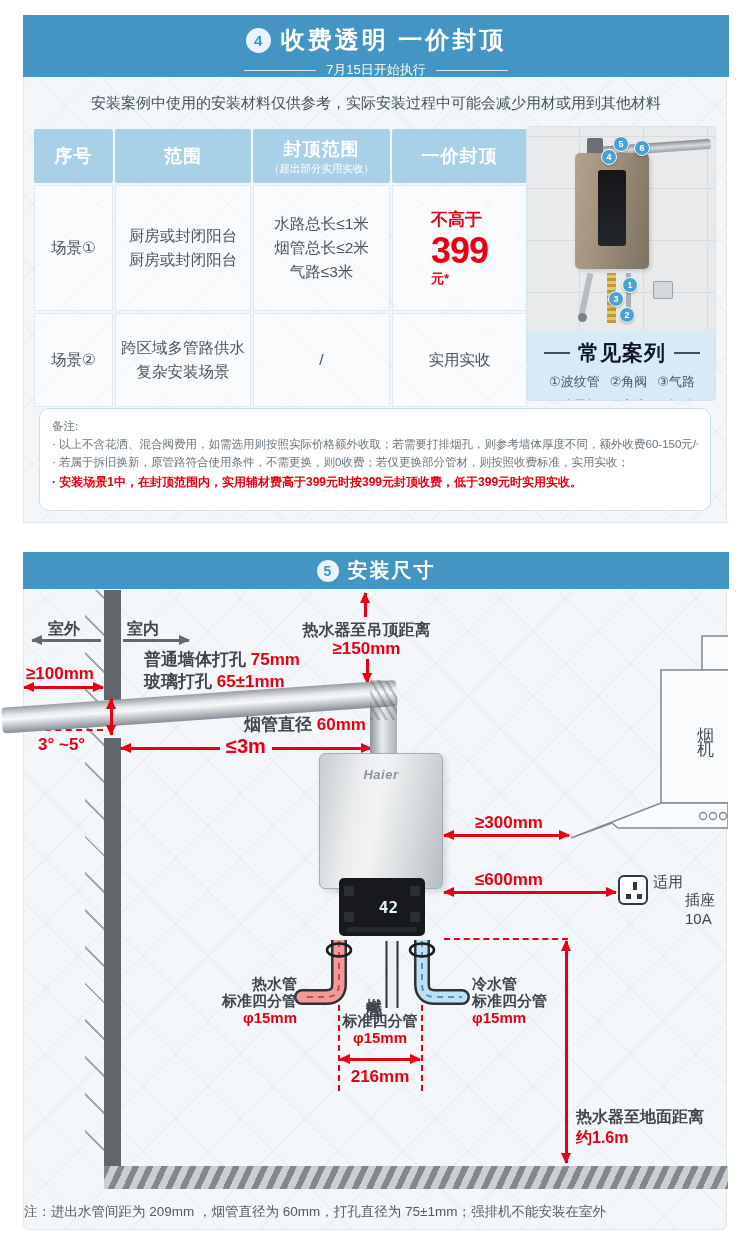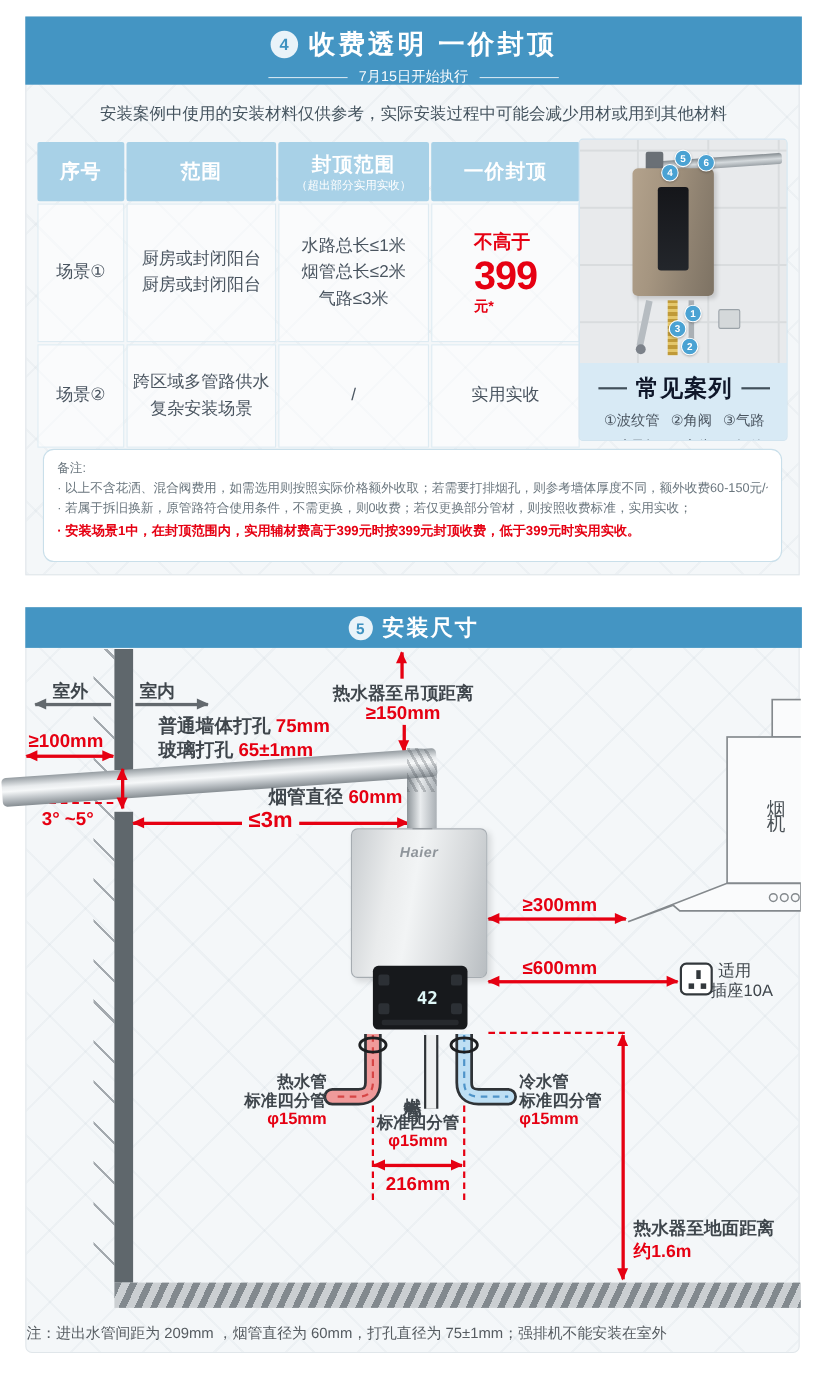--- a/index.html
+++ b/index.html
@@ -353,21 +353,21 @@
     <div class="harr hl hr" style="left:420px; top:281px; width:125px; z-index:2;"></div>
 
     <div class="abs red lbl17 center" style="left:430px; top:317px; width:110px; z-index:2;">≤600mm</div>
     <div class="harr hl hr" style="left:420px; top:338px; width:172px; z-index:2;"></div>
     <div class="socket-icon">
       <div class="s1"></div>
         <div class="s2"></div>
         <div class="s3"></div>
     </div>
     <div class="abs lbl15" style="left:629px; top:320px; color:#3F464C;">适用</div>
-    <div class="abs lbl15" style="left:622px; top:338px; color:#3F464C;">插座10A</div>
+    <div class="abs lbl15" style="left:661px; top:338px; color:#3F464C;">插座10A</div>
 
     <svg class="pipe-svg" width="290" height="155" viewBox="0 0 290 155">
       <path d="M135,1 V44 Q135,57 122,57 H98" fill="none" stroke="#2F3337" stroke-width="16" stroke-linecap="round"></path>
       <path d="M135,1 V44 Q135,57 122,57 H98" fill="none" stroke="#F09A9A" stroke-width="11" stroke-linecap="round"></path>
       <path d="M135,1 V44 Q135,57 122,57 H98" fill="none" stroke="#D64545" stroke-width="2" stroke-dasharray="6 5"></path>
       <path d="M218,1 V44 Q218,57 231,57 H258" fill="none" stroke="#2F3337" stroke-width="16" stroke-linecap="round"></path>
       <path d="M218,1 V44 Q218,57 231,57 H258" fill="none" stroke="#BEDFF4" stroke-width="11" stroke-linecap="round"></path>
       <path d="M218,1 V44 Q218,57 231,57 H258" fill="none" stroke="#4F94C9" stroke-width="2" stroke-dasharray="6 5"></path>
       <path d="M188,1 V68" fill="none" stroke="#2F3337" stroke-width="13"></path>
       <path d="M188,1 V68" fill="none" stroke="#EEF0F1" stroke-width="9"></path>

